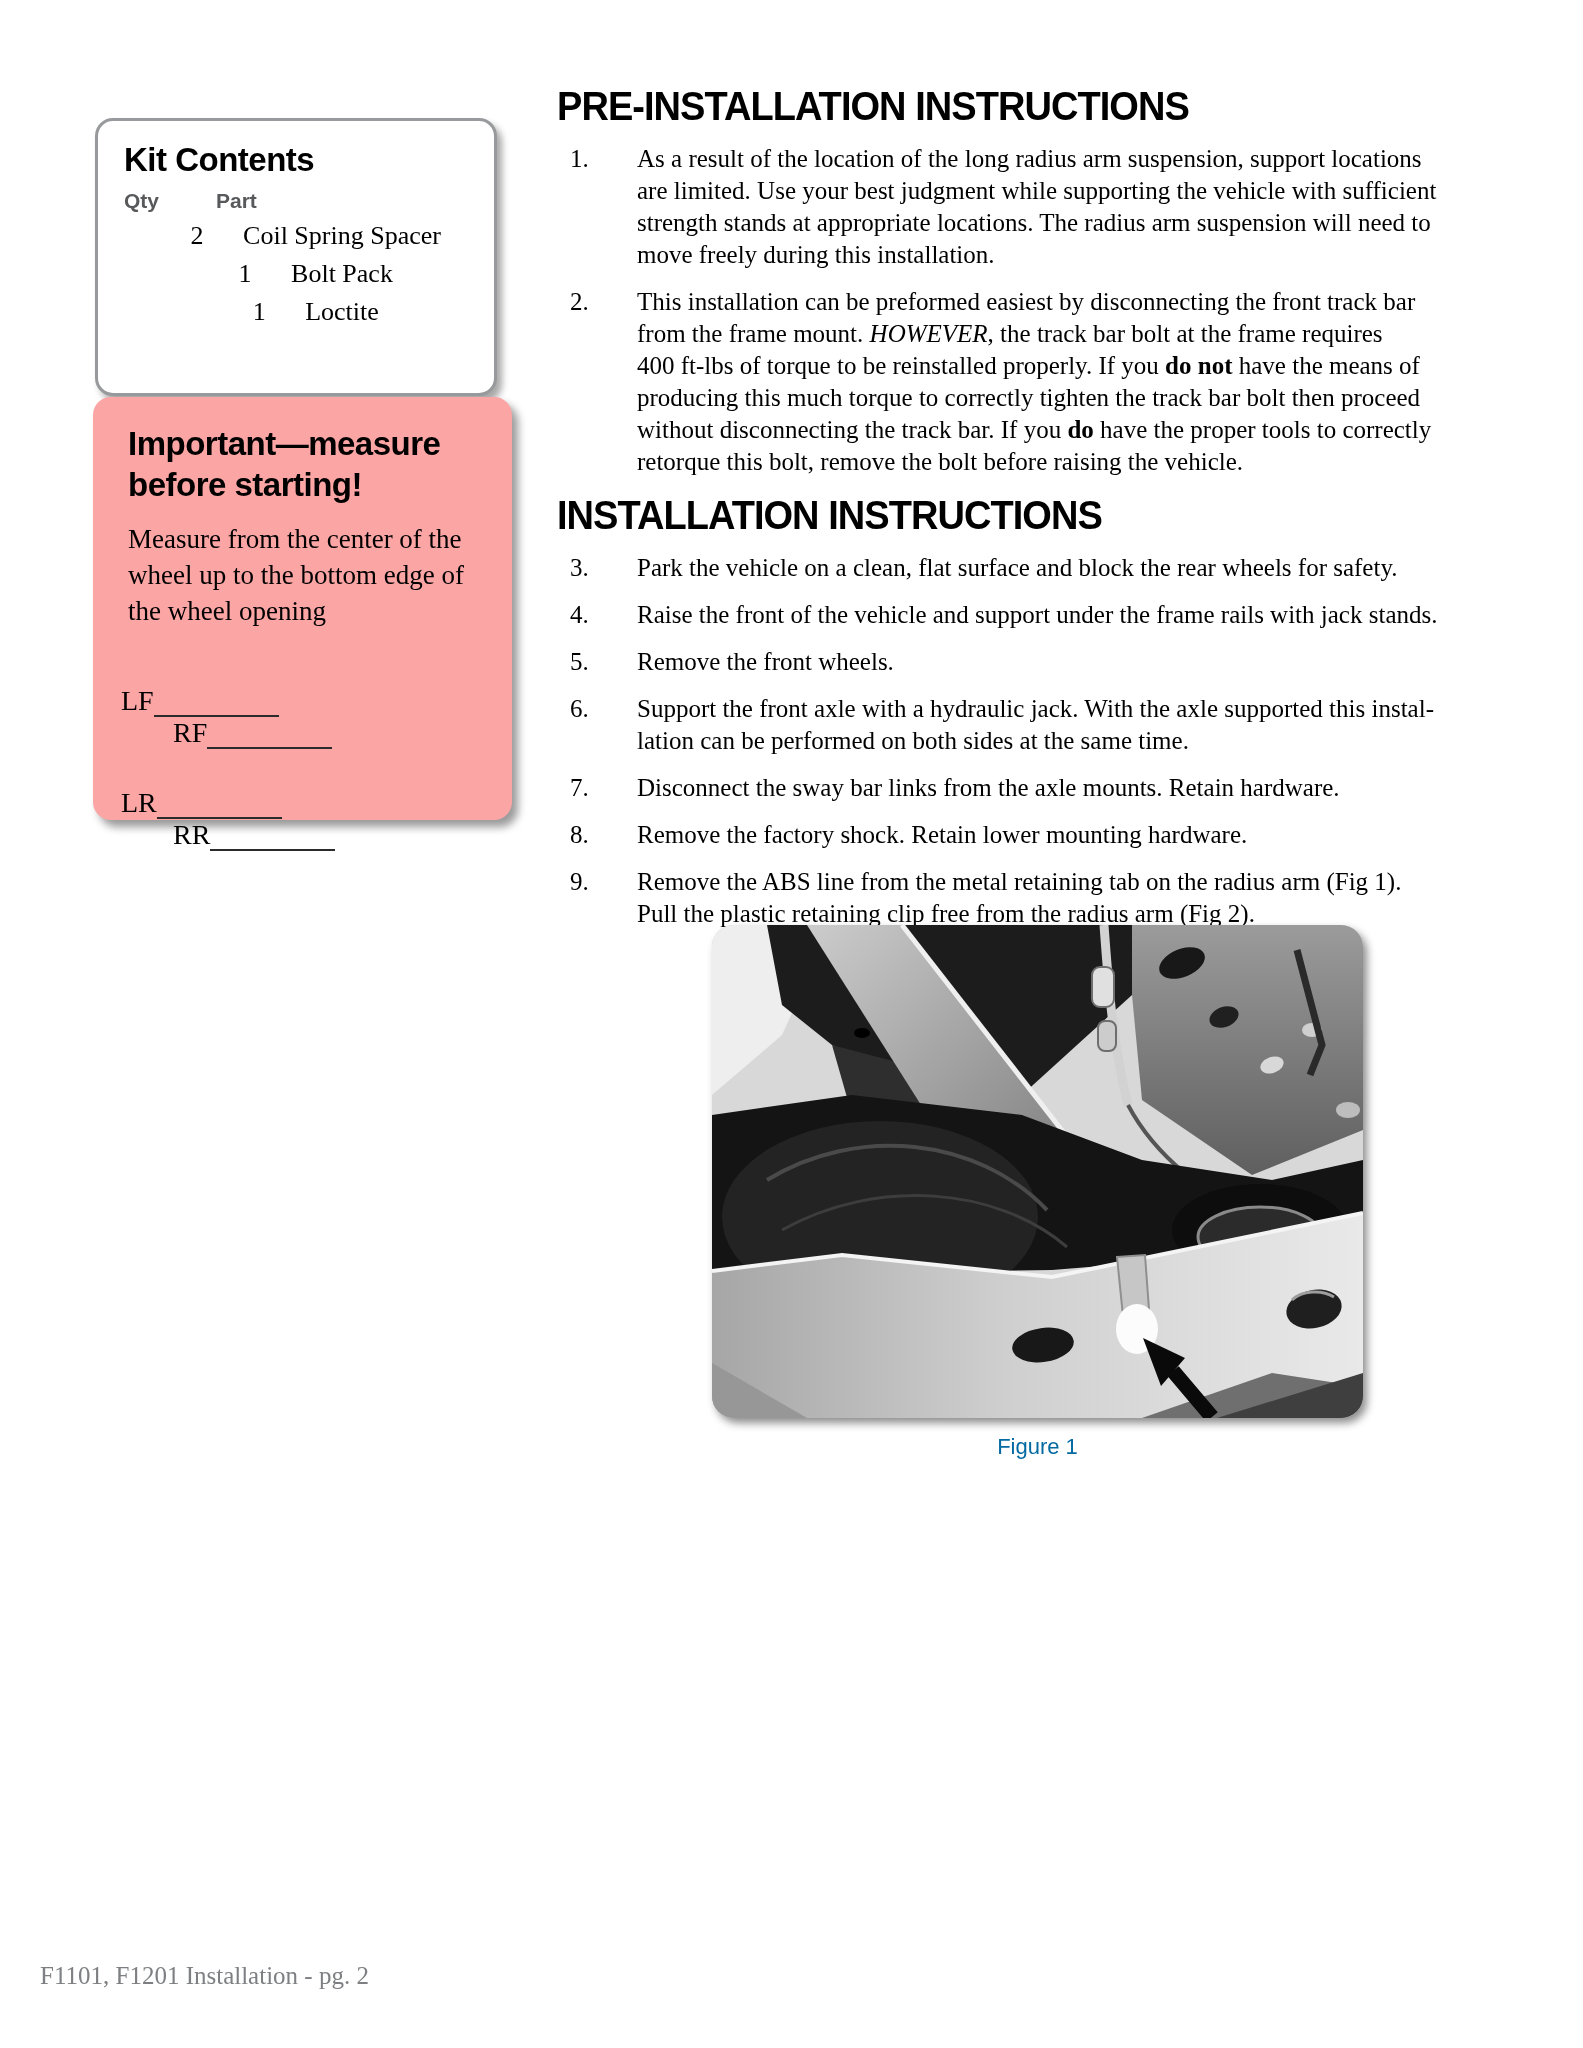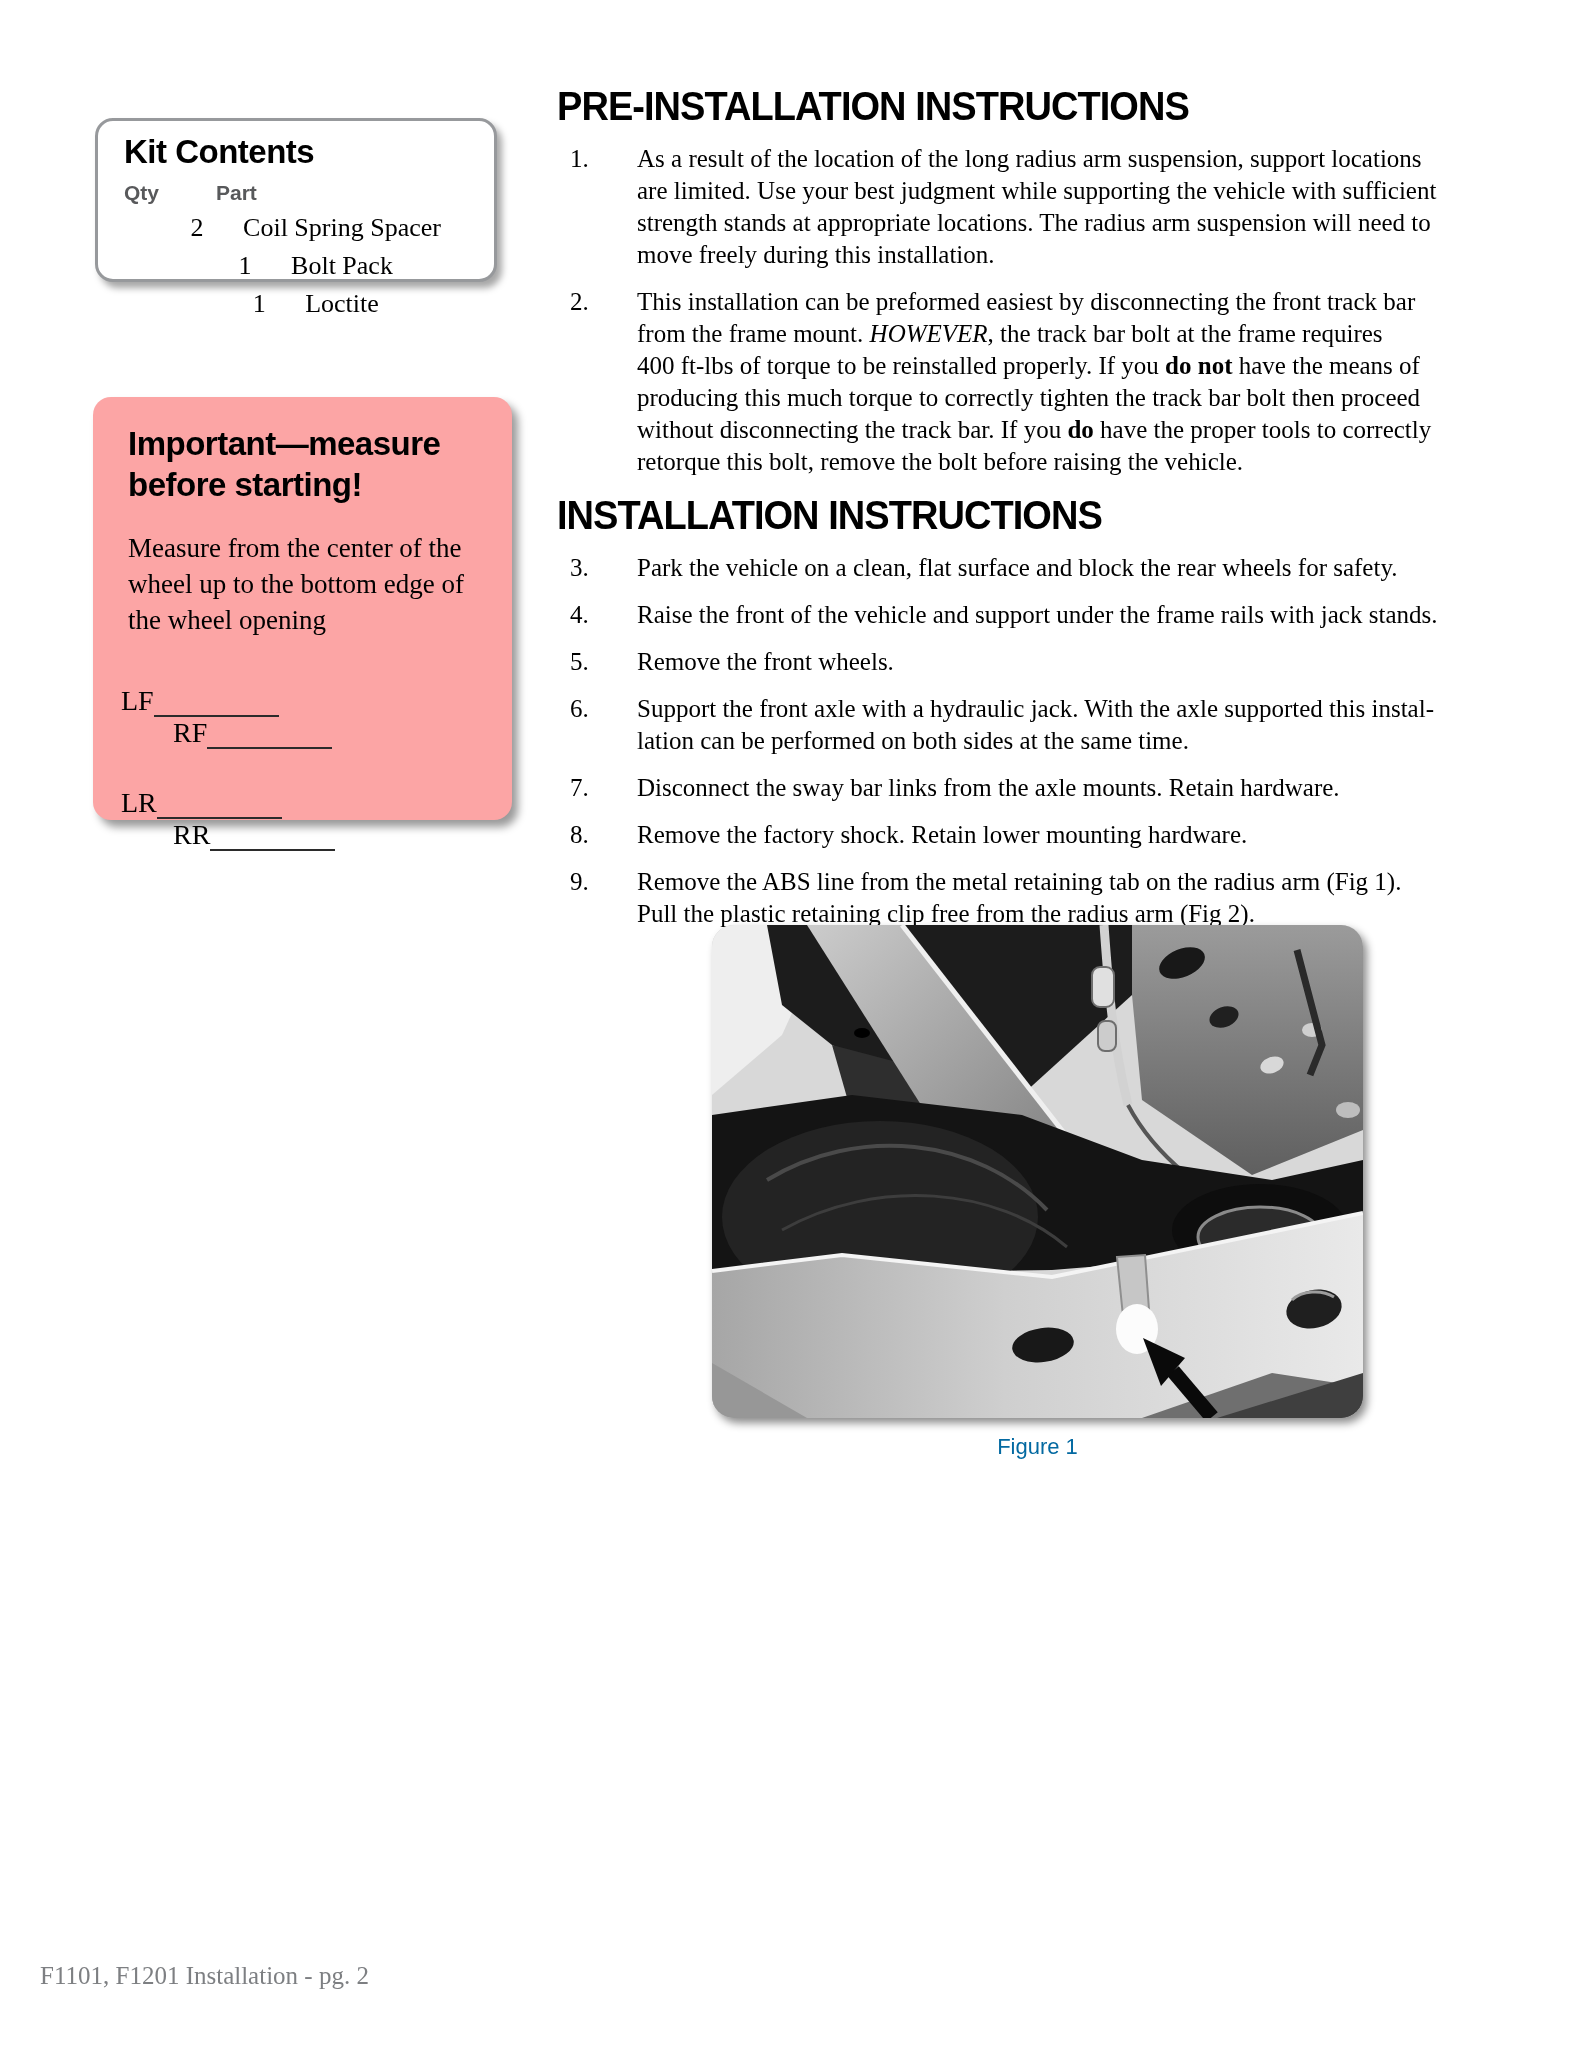--- a/index.html
+++ b/index.html
@@ -6,45 +6,45 @@
   .page{
     position:relative;
     width:1583px;height:2048px;
     background:#ffffff;
     font-family:"Liberation Serif", serif;
     color:#000;
     overflow:hidden;
   }
   
   .kit-box{
-    position:absolute;left:95px;top:118px;width:402px;height:164px;
+    position:absolute;left:95px;top:118px;width:402px;height:278px;
     background:#fff;border:3px solid #97999c;border-radius:18px;
     box-shadow:5px 6px 7px rgba(0,0,0,0.35);
-    box-sizing:border-box;padding:12px 26px;
+    box-sizing:border-box;padding:20px 26px;
   }
   .kit-title{
     font-family:"Liberation Sans", sans-serif;font-weight:700;
     font-size:33px;letter-spacing:-0.5px;color:#000;
   }
   .kit-header{margin-top:10px;font-family:"Liberation Sans", sans-serif;
     font-weight:700;font-size:21px;color:#58595b;}
   .kit-col-qty{display:inline-block;width:92px;}
   .kit-row{font-size:26px;margin-top:8px;text-align:center;}
   .kit-qty{display:inline-block;width:92px;}
   .imp-box{
     position:absolute;left:93px;top:397px;width:419px;height:423px;
     background:#fca5a5;border-radius:18px;
     box-shadow:6px 7px 8px rgba(0,0,0,0.40);
     box-sizing:border-box;padding:26px 35px;
   }
   .imp-title{
     font-family:"Liberation Sans", sans-serif;font-weight:700;
     font-size:33px;line-height:41px;letter-spacing:-0.5px;color:#000;
   }
-  .imp-body{font-size:27px;line-height:36px;margin-top:25px;}
+  .imp-body{font-size:27px;line-height:36px;margin-top:16px;}
   .measure-row{position:absolute;left:28px;right:36px;font-size:28px;}
   .measure-row.r1{top:288px;}
   .measure-row.r2{top:390px;}
   .m-field{display:inline-block;}
   .m-field.second{margin-left:52px;}
   .m-line{display:inline-block;width:125px;border-bottom:2px solid #2b2b2b;height:30px;vertical-align:bottom;}
   
   .col-right{position:absolute;left:557px;top:84px;width:1000px;}
   .sec-title{
     font-family:"Liberation Sans", sans-serif;font-weight:700;

